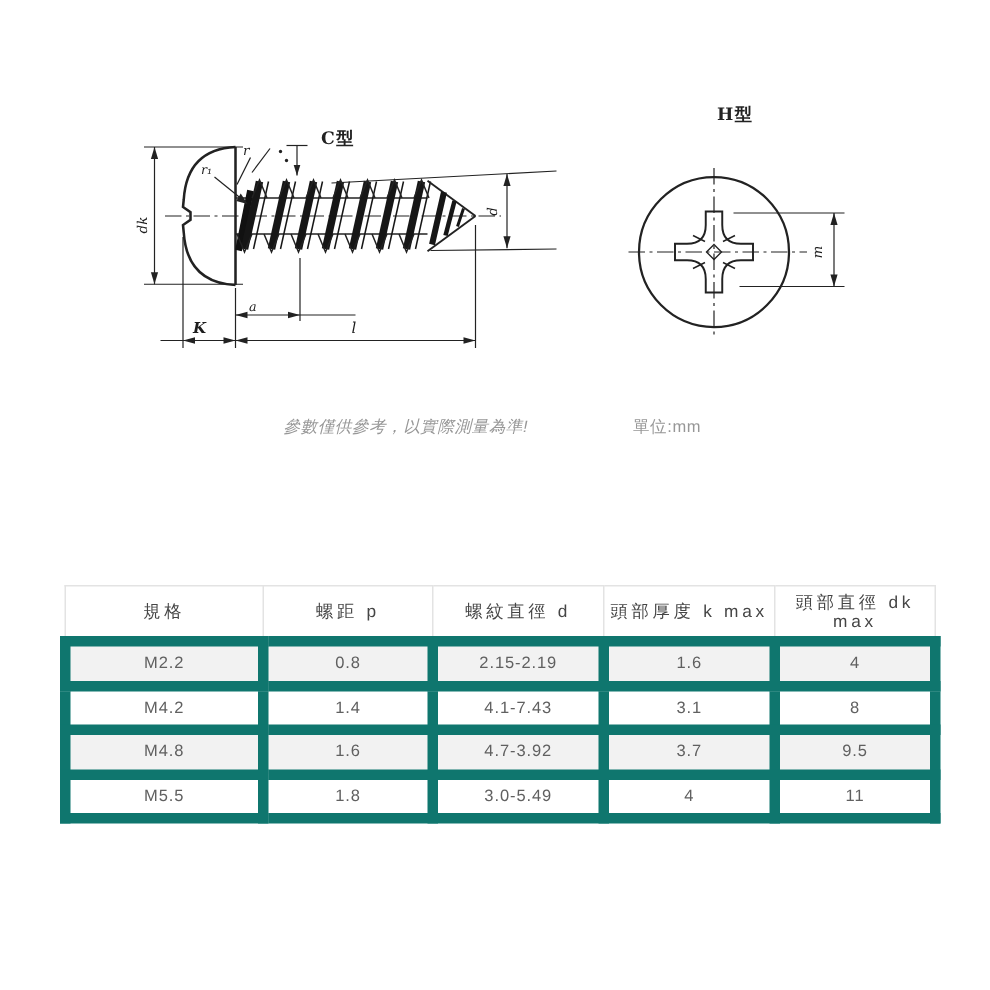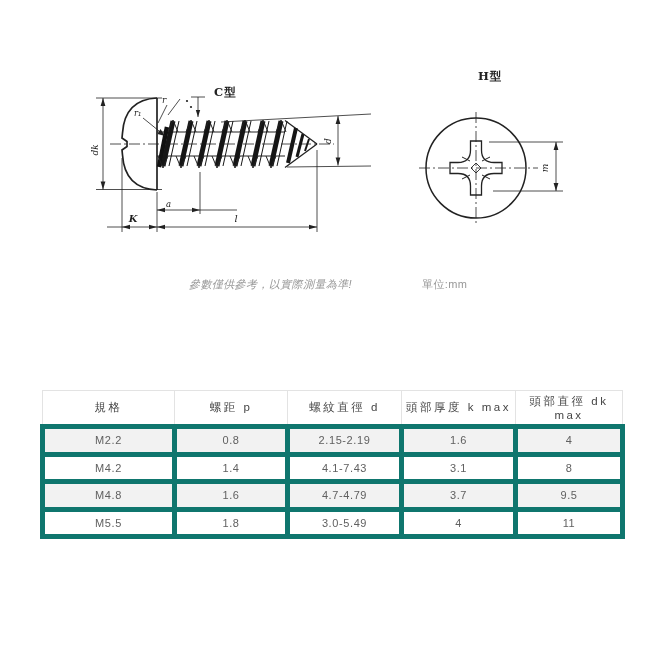--- a/index.html
+++ b/index.html
@@ -17,21 +17,21 @@
   .spec-wrap{position:absolute;left:40px;top:358px;width:580px;margin-top:32px;}
   table.spec{width:580px;border-collapse:collapse;table-layout:fixed;}
   table.spec col.c0{width:132px}
   table.spec col.c1{width:113px}
   table.spec col.c2{width:114px}
   table.spec col.c3{width:114px}
   table.spec col.c4{width:107px}
   table.spec th{height:33px;font-weight:normal;font-size:11.5px;color:#454545;
     letter-spacing:2.5px;border:1px solid #e3e3e3;text-align:center;padding:0;}
   table.spec td{height:22.6px;font-size:11px;color:#606060;letter-spacing:.6px;
-    border:5px solid #0f766e;text-align:center;padding:0;}
+    border:7px solid #0f766e;text-align:center;padding:0;}
   table.spec tbody tr:nth-child(odd){background:#f2f2f2;}
   table.spec tbody tr:nth-child(even){background:#ffffff;}
 </style>
 </head>
 <body>
 
 <div class="stage">
 
   <svg class="drawing" width="660" height="345" viewBox="0 0 660 345">
     <g stroke="#222" fill="none" stroke-width="1">
@@ -222,21 +222,21 @@
       <td>M4.2</td>
       <td>1.4</td>
       <td>4.1-7.43</td>
       <td>3.1</td>
       <td>8</td>
     </tr>
 
     <tr>
       <td>M4.8</td>
       <td>1.6</td>
-      <td>4.7-4.79</td>
+      <td>4.7-3.92</td>
       <td>3.7</td>
       <td>9.5</td>
     </tr>
 
     <tr>
       <td>M5.5</td>
       <td>1.8</td>
       <td>3.0-5.49</td>
       <td>4</td>
       <td>11</td>

